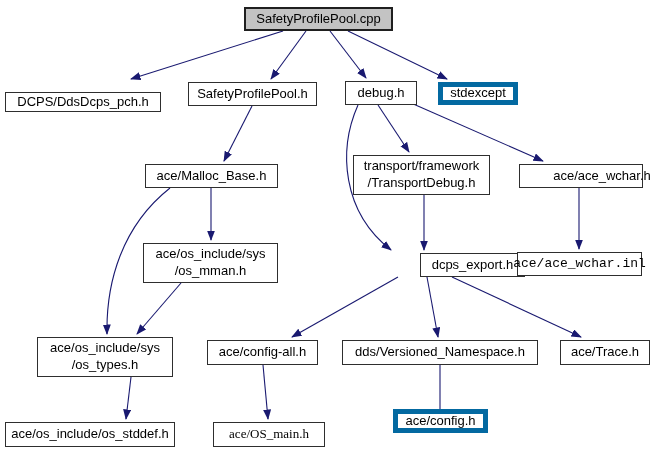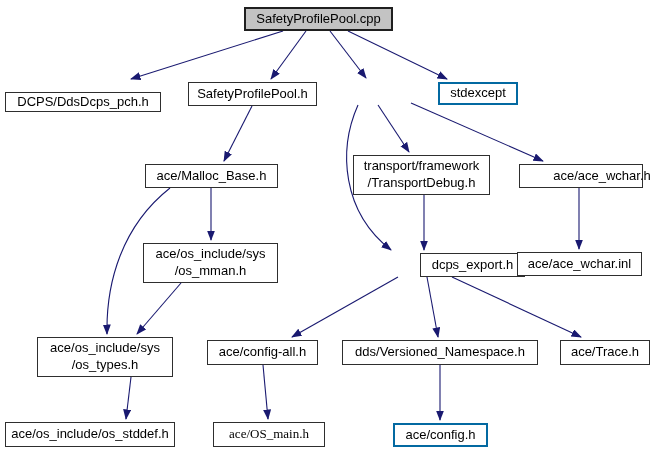--- a/index.html
+++ b/index.html
@@ -36,21 +36,21 @@
     background: #ffffff;
     border: 1px solid #2e2e2e;
     cursor: pointer;
   }
   .node.root {
     background: #c3c3c3;
     border: 2px solid #1f1f1f;
     cursor: default;
   }
   .node.external {
-    border: 2px solid #0369a1;
+    border: 5px solid #0369a1;
     cursor: default;
   }
   .edge {
     fill: none;
     stroke: #191970;
     stroke-width: 1.1;
   }
 </style>
 </head>
 <body>
@@ -78,30 +78,31 @@
       <path d="M398,277 L292,337" class="edge" marker-end="url(#arrowhead)"></path>
       <path d="M427,277 L438,337" class="edge" marker-end="url(#arrowhead)"></path>
       <path d="M452,277 L581,337" class="edge" marker-end="url(#arrowhead)"></path>
       <path d="M131,377 L126,419" class="edge" marker-end="url(#arrowhead)"></path>
       <path d="M263,365 L268,419" class="edge" marker-end="url(#arrowhead)"></path>
       <path d="M440,365 L440,420" class="edge" marker-end="url(#arrowhead)"></path>
     </svg>
 <div class="node root" style="left: 244px; top: 7px; width: 149px; height: 24px;">SafetyProfilePool.cpp</div>
     <div class="node normal" style="left: 5px; top: 92px; width: 156px; height: 20px;">DCPS/DdsDcps_pch.h</div>
     <div class="node normal" style="left: 188px; top: 82px; width: 129px; height: 24px;">SafetyProfilePool.h</div>
+    <div class="node normal" style="left: 345px; top: 81px; width: 72px; height: 24px;">debug.h</div>
     <div class="node external" style="left: 438px; top: 82px; width: 80px; height: 23px;">stdexcept</div>
     <div class="node normal" style="left: 145px; top: 164px; width: 133px; height: 24px;">ace/Malloc_Base.h</div>
     <div class="node normal" style="left: 353px; top: 155px; width: 137px; height: 40px;">transport/framework
 /TransportDebug.h</div>
     <div class="node normal" style="left: 519px; top: 164px; width: 124px; height: 24px; padding-left: 42px;">ace/ace_wchar.h</div>
     <div class="node normal" style="left: 143px; top: 243px; width: 135px; height: 40px;">ace/os_include/sys
 /os_mman.h</div>
     <div class="node normal" style="left: 372px; top: 253px; width: 105px; height: 24px; margin-left: 48px;">dcps_export.h</div>
-    <div class="node normal" style="left: 517px; top: 252px; width: 125px; height: 24px;">ace/ace_wchar.inl</div>
+    <div class="node normal" style="left: 517px; top: 252px; width: 125px; height: 24px; font-family: Liberation Mono, monospace;">ace/ace_wchar.inl</div>
     <div class="node normal" style="left: 37px; top: 337px; width: 136px; height: 40px;">ace/os_include/sys
 /os_types.h</div>
     <div class="node normal" style="left: 207px; top: 340px; width: 111px; height: 25px;">ace/config-all.h</div>
     <div class="node normal" style="left: 342px; top: 340px; width: 196px; height: 25px;">dds/Versioned_Namespace.h</div>
     <div class="node normal" style="left: 560px; top: 340px; width: 90px; height: 25px;">ace/Trace.h</div>
     <div class="node normal" style="left: 5px; top: 422px; width: 170px; height: 25px;">ace/os_include/os_stddef.h</div>
     <div class="node normal" style="left: 213px; top: 422px; width: 112px; height: 25px; font-family: Liberation Serif, serif;">ace/OS_main.h</div>
-    <div class="node external" style="left: 393px; top: 423px; width: 95px; height: 24px;">ace/config.h</div>
+    <div class="node external" style="left: 393px; top: 409px; width: 95px; height: 24px;">ace/config.h</div>
   </div>
 
 </body></html>

